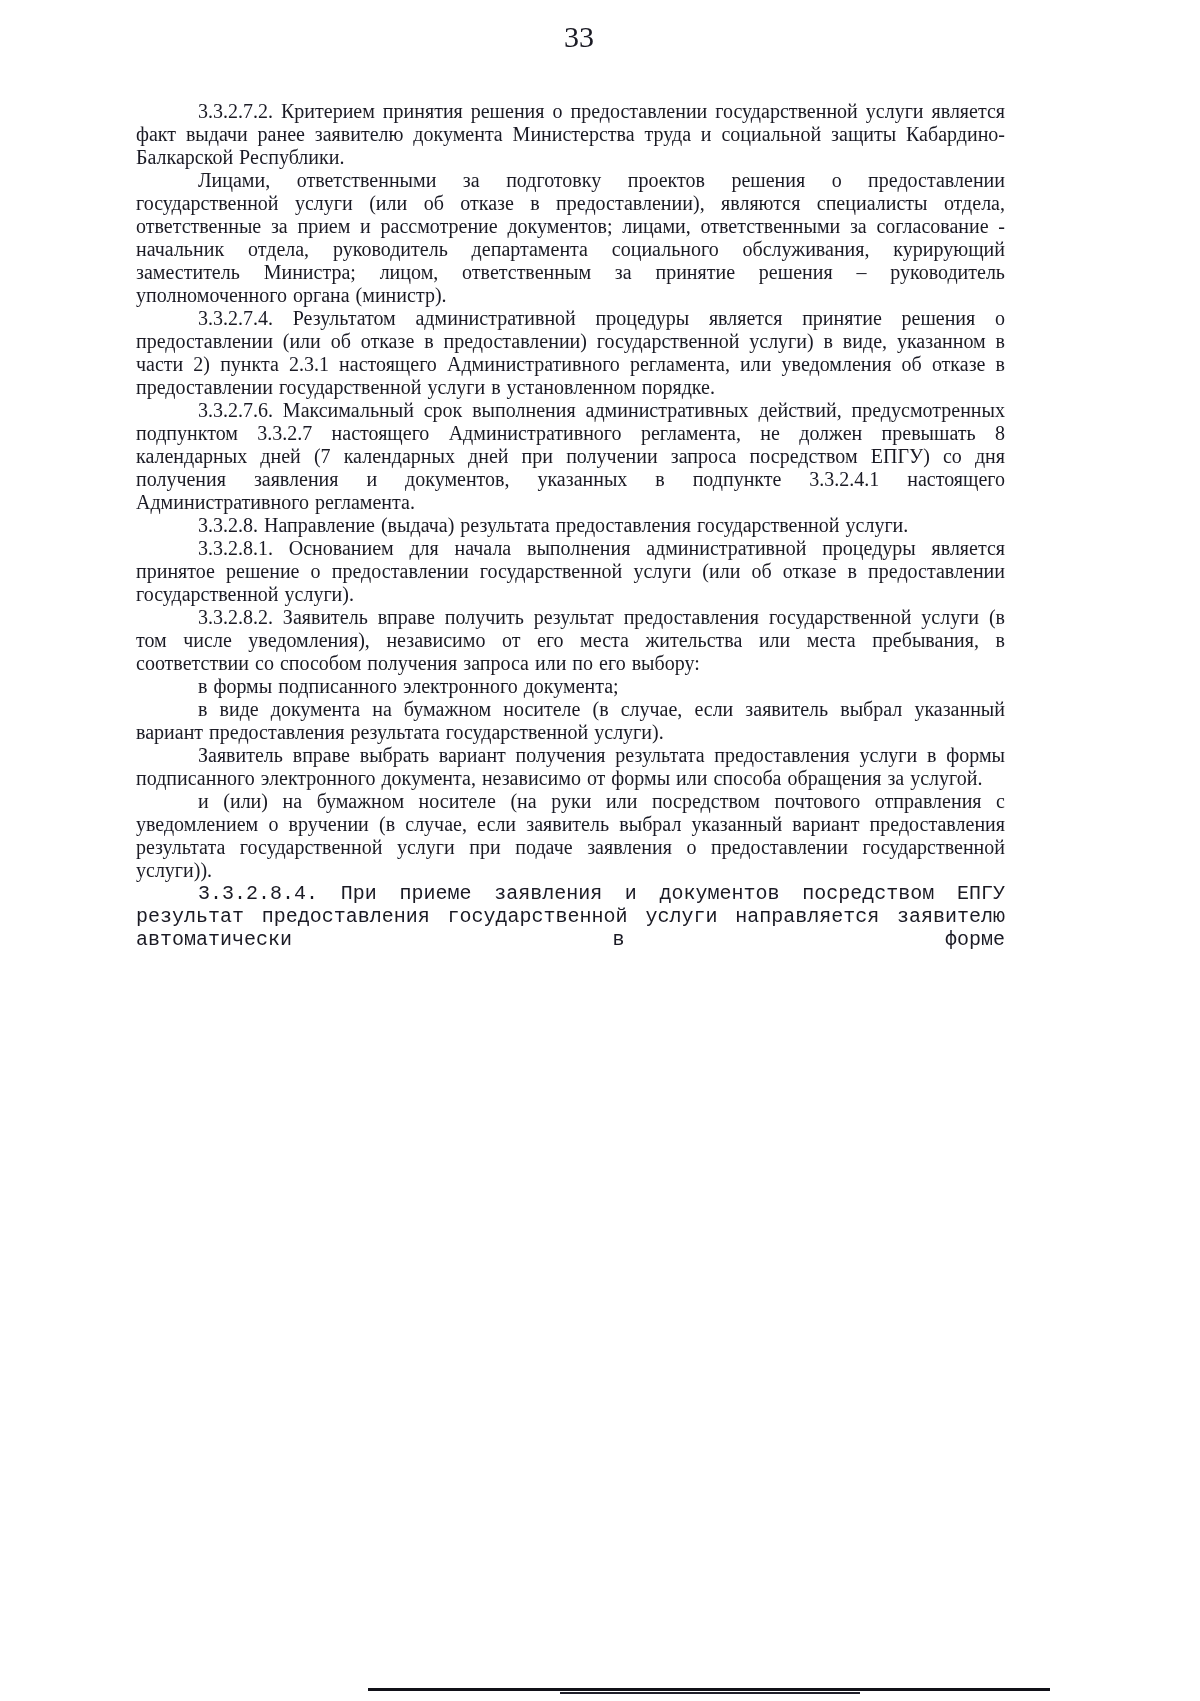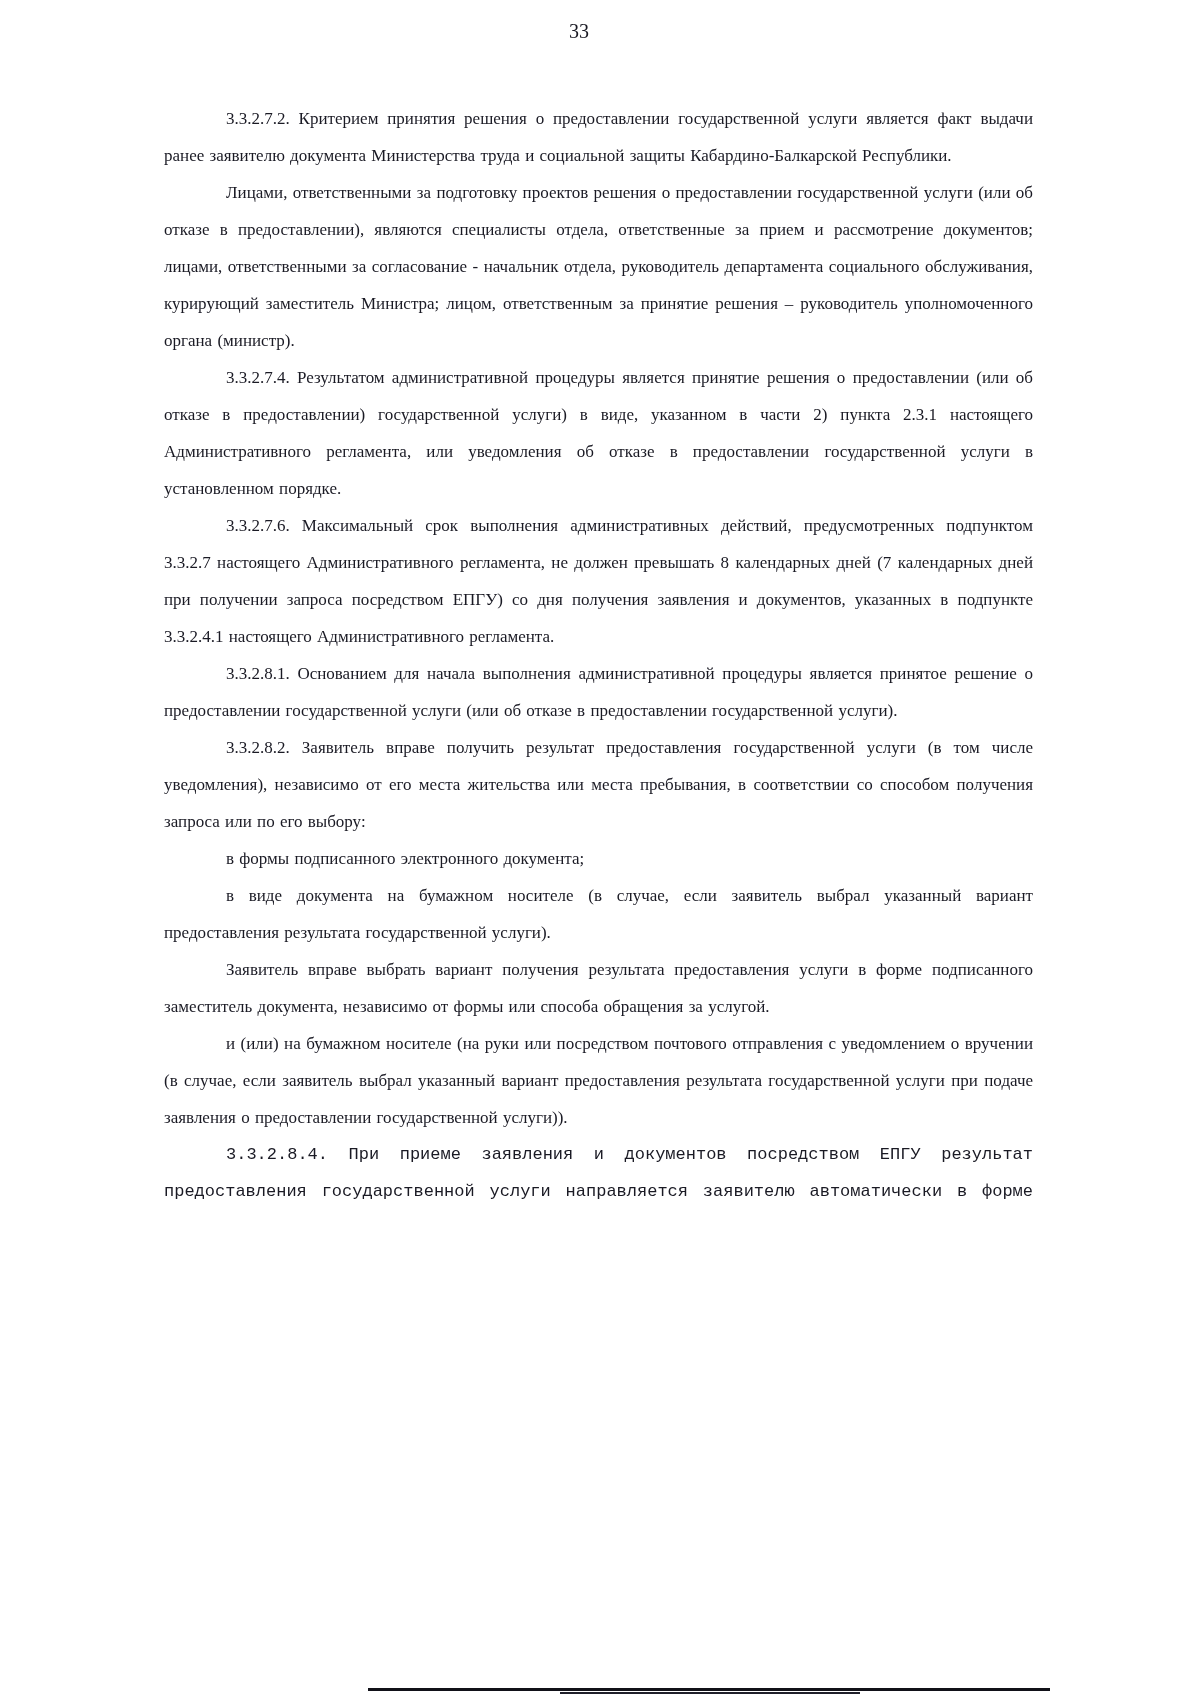--- a/index.html
+++ b/index.html
@@ -19,30 +19,30 @@
       position: absolute;
       inset: 0;
       background: #ffffff;
     }
     .page-number {
       position: absolute;
       top: 20px;
       left: 0;
       width: 1158px; 
       text-align: center;
-      font-size: 20px;
+      font-size: 30px;
       color: #1a1a24;
     }
     .content {
       position: absolute;
       top: 100px;
-      left: 164px;
+      left: 136px;
       width: 869px;
-      font-size: 17px;
-      line-height: 37px;
+      font-size: 20px;
+      line-height: 23px;
       text-align: justify;
     }
     .content p {
       margin: 0;
       padding: 0;
       text-indent: 62px;
       word-spacing: 1px;
     }
     .content p.continues {
       text-align-last: justify;
@@ -70,25 +70,26 @@
 
 <div class="page">
 
   <div class="page-number">33</div>
 
   <div class="content">
     <p>3.3.2.7.2. Критерием принятия решения о предоставлении государственной услуги является факт выдачи ранее заявителю документа Министерства труда и социальной защиты Кабардино-Балкарской Республики.</p>
     <p>Лицами, ответственными за подготовку проектов решения о предоставлении государственной услуги (или об отказе в предоставлении), являются специалисты отдела, ответственные за прием и рассмотрение документов; лицами, ответственными за согласование - начальник отдела, руководитель департамента социального обслуживания, курирующий заместитель Министра; лицом, ответственным за принятие решения – руководитель уполномоченного органа (министр).</p>
     <p>3.3.2.7.4. Результатом административной процедуры является принятие решения о предоставлении (или об отказе в предоставлении) государственной услуги) в виде, указанном в части 2) пункта 2.3.1 настоящего Административного регламента, или уведомления об отказе в предоставлении государственной услуги в установленном порядке.</p>
     <p>3.3.2.7.6. Максимальный срок выполнения административных действий, предусмотренных подпунктом 3.3.2.7 настоящего Административного регламента, не должен превышать 8 календарных дней (7 календарных дней при получении запроса посредством ЕПГУ) со дня получения заявления и документов, указанных в подпункте 3.3.2.4.1 настоящего Административного регламента.</p>
+    <p>3.3.2.8. Направление (выдача) результата предоставления государственной услуги.</p>
     <p>3.3.2.8.1. Основанием для начала выполнения административной процедуры является принятое решение о предоставлении государственной услуги (или об отказе в предоставлении государственной услуги).</p>
     <p>3.3.2.8.2. Заявитель вправе получить результат предоставления государственной услуги (в том числе уведомления), независимо от его места жительства или места пребывания, в соответствии со способом получения запроса или по его выбору:</p>
     <p>в формы подписанного электронного документа;</p>
     <p>в виде документа на бумажном носителе (в случае, если заявитель выбрал указанный вариант предоставления результата государственной услуги).</p>
-    <p>Заявитель вправе выбрать вариант получения результата предоставления услуги в форме подписанного заместитель документа, независимо от формы или способа обращения за услугой.</p>
+    <p>Заявитель вправе выбрать вариант получения результата предоставления услуги в формы подписанного электронного документа, независимо от формы или способа обращения за услугой.</p>
     <p>и (или) на бумажном носителе (на руки или посредством почтового отправления с уведомлением о вручении (в случае, если заявитель выбрал указанный вариант предоставления результата государственной услуги при подаче заявления о предоставлении государственной услуги)).</p>
     <p class="continues">3.3.2.8.4. При приеме заявления и документов посредством ЕПГУ результат предоставления государственной услуги направляется заявителю автоматически в форме</p>
   </div>
 
   <div class="bottom-rule"></div>
   <div class="bottom-rule-2"></div>
 
 </div>
 
 </body></html>

